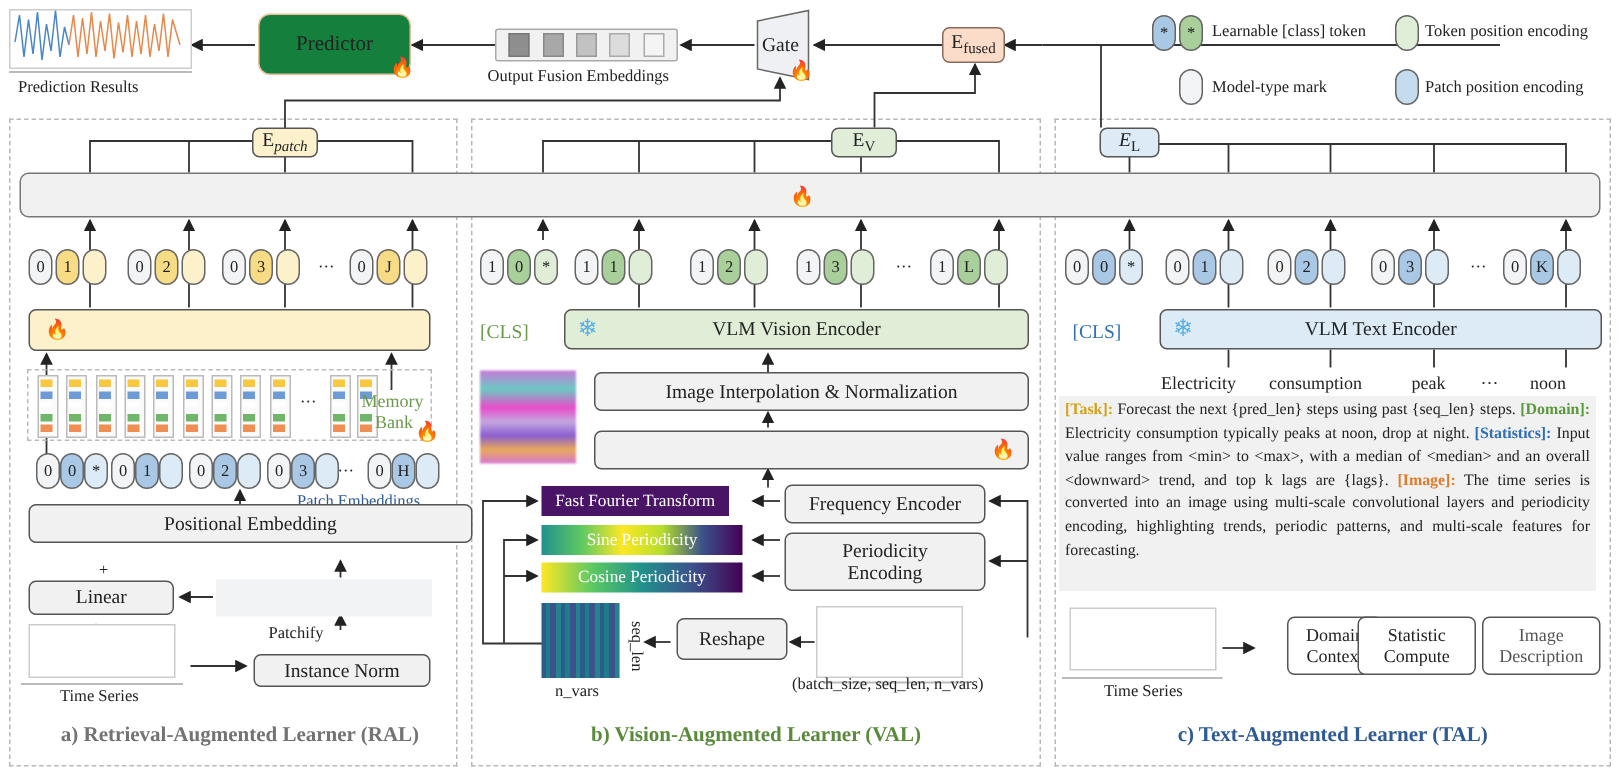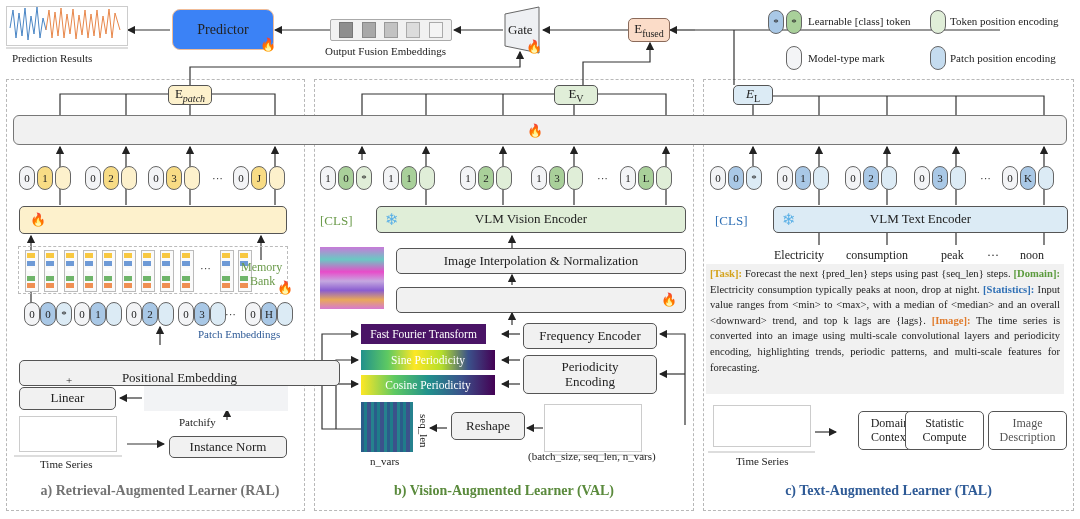--- a/index.html
+++ b/index.html
@@ -4,21 +4,21 @@
 <style>
   html, body { margin:0; padding:0; background:#fff; }
   body { width:1080px; height:519px; position:relative; overflow:hidden; font-family:"Liberation Serif", "DejaVu Serif", serif; color:#222; }
   .abs { position:absolute; }
   .panel { position:absolute; border:1px dashed #b8b8b8; box-sizing:border-box; }
   .box { position:absolute; box-sizing:border-box; border:1.3px solid #555; border-radius:5px; display:flex; align-items:center; justify-content:center; font-size:13px; background:#f2f2f2; text-align:center; line-height:1.1; }
   .gray { background:#f1f1f1; }
   .yellow { background:#fdf1cc; }
   .green { background:#e0eed8; }
   .blue { background:#dcebf5; }
-  .peach { background:#3b82f6; border-color:#f0bc98; }
+  .peach { background:#15803d; border-color:#f0bc98; }
   .pill { position:absolute; width:16px; height:24px; border-radius:8px; border:1.2px solid #666; box-sizing:border-box; font-size:11px; display:flex; align-items:center; justify-content:center; background:#f3f4f6; }
   .p-y { background:#f8dc85; }
   .p-ly { background:#fdf1cc; }
   .p-g { background:#a9d09a; }
   .p-lg { background:#e0eed8; }
   .p-b { background:#a9c8e6; }
   .p-lb { background:#dcebf5; }
   svg.lines { position:absolute; left:0; top:0; }
   .caption { position:absolute; font-weight:bold; font-size:14px; text-align:center; }
   .lbl { position:absolute; font-size:11px; white-space:nowrap; }
@@ -312,21 +312,21 @@
     <div class="pill " style="left: 178px; top: 302px;">0</div>
     <div class="pill p-b" style="left: 194px; top: 302px;">3</div>
     <div class="pill p-lb" style="left: 210px; top: 302px;"></div>
     <div class="pill " style="left: 245px; top: 302px;">0</div>
     <div class="pill p-b" style="left: 261px; top: 302px;">H</div>
     <div class="pill p-lb" style="left: 277px; top: 302px;"></div>
     <div class="lbl" style="left: 225px; top: 308px;">···</div>
   </div>
 <div class="lbl" style="left:198px;top:328px;color:#2e5a96;">Patch Embeddings</div>
 
-<div class="box gray" style="left:19px;top:360px;width:321px;height:26px;align-items:flex-end;">
+<div class="box gray" style="left:19px;top:336px;width:296px;height:26px;">
   <span>Positional Embedding</span>
 </div>
 <div class="lbl" style="left:66px;top:374px;">+</div>
 <div class="box gray" style="left:19px;top:387px;width:97px;height:23px;">
   <span>Linear</span>
 </div>
 <div class="abs" style="left:144px;top:386px;width:144px;height:25px;background:#f2f3f5;"></div>
 <div class="lbl" style="left:179px;top:416px;font-size:11px;">Patchify</div>
 <div class="mini" style="left:19px;top:416px;width:98px;height:36px;"></div>
 <div class="lbl" style="left:40px;top:458px;">Time Series</div>

